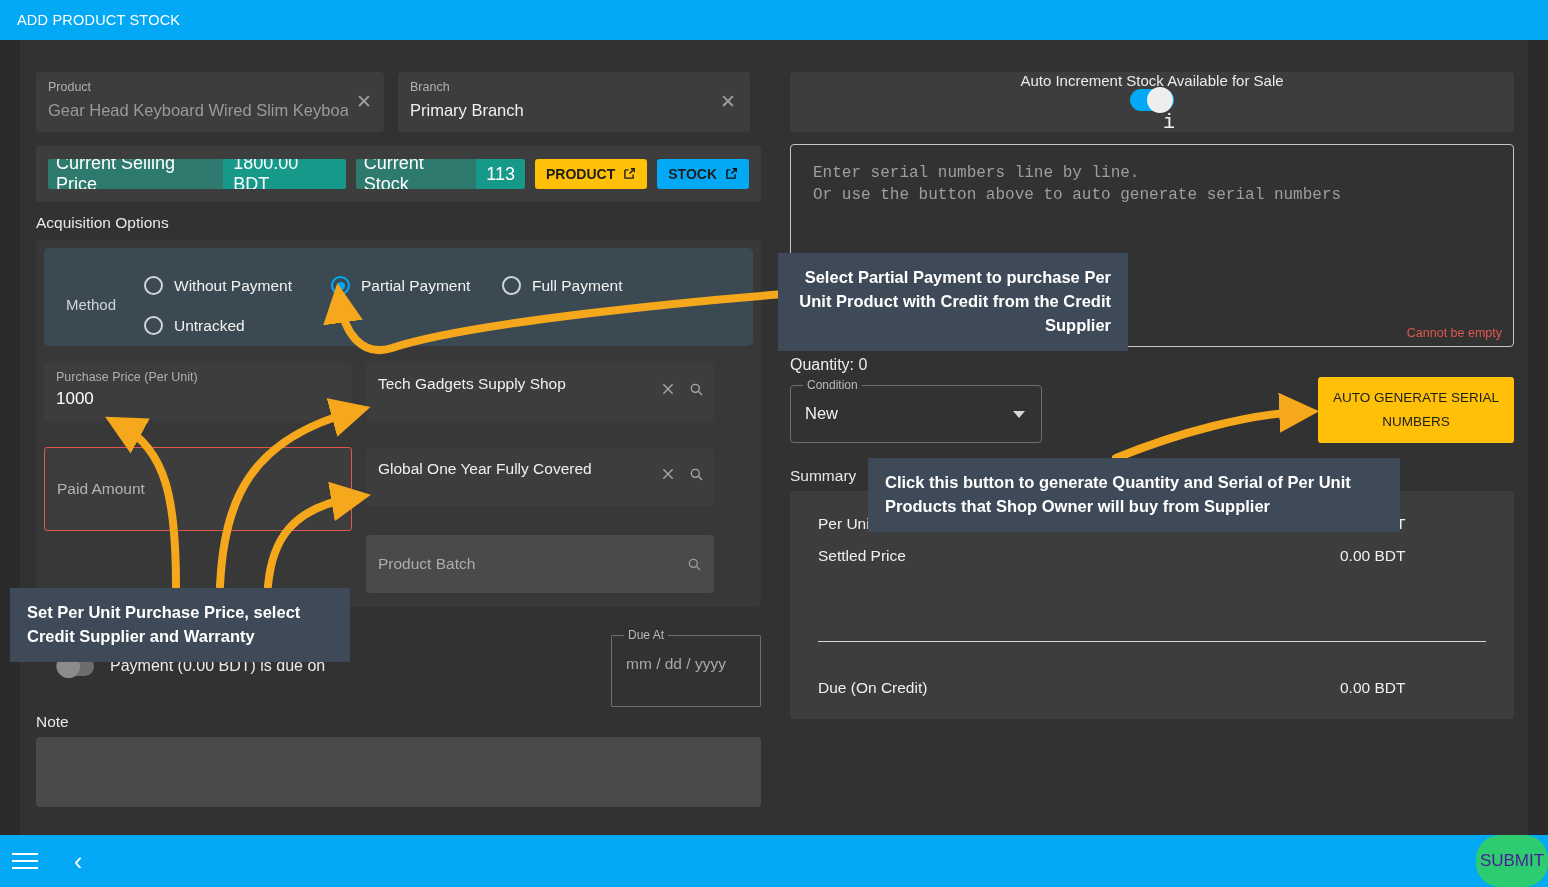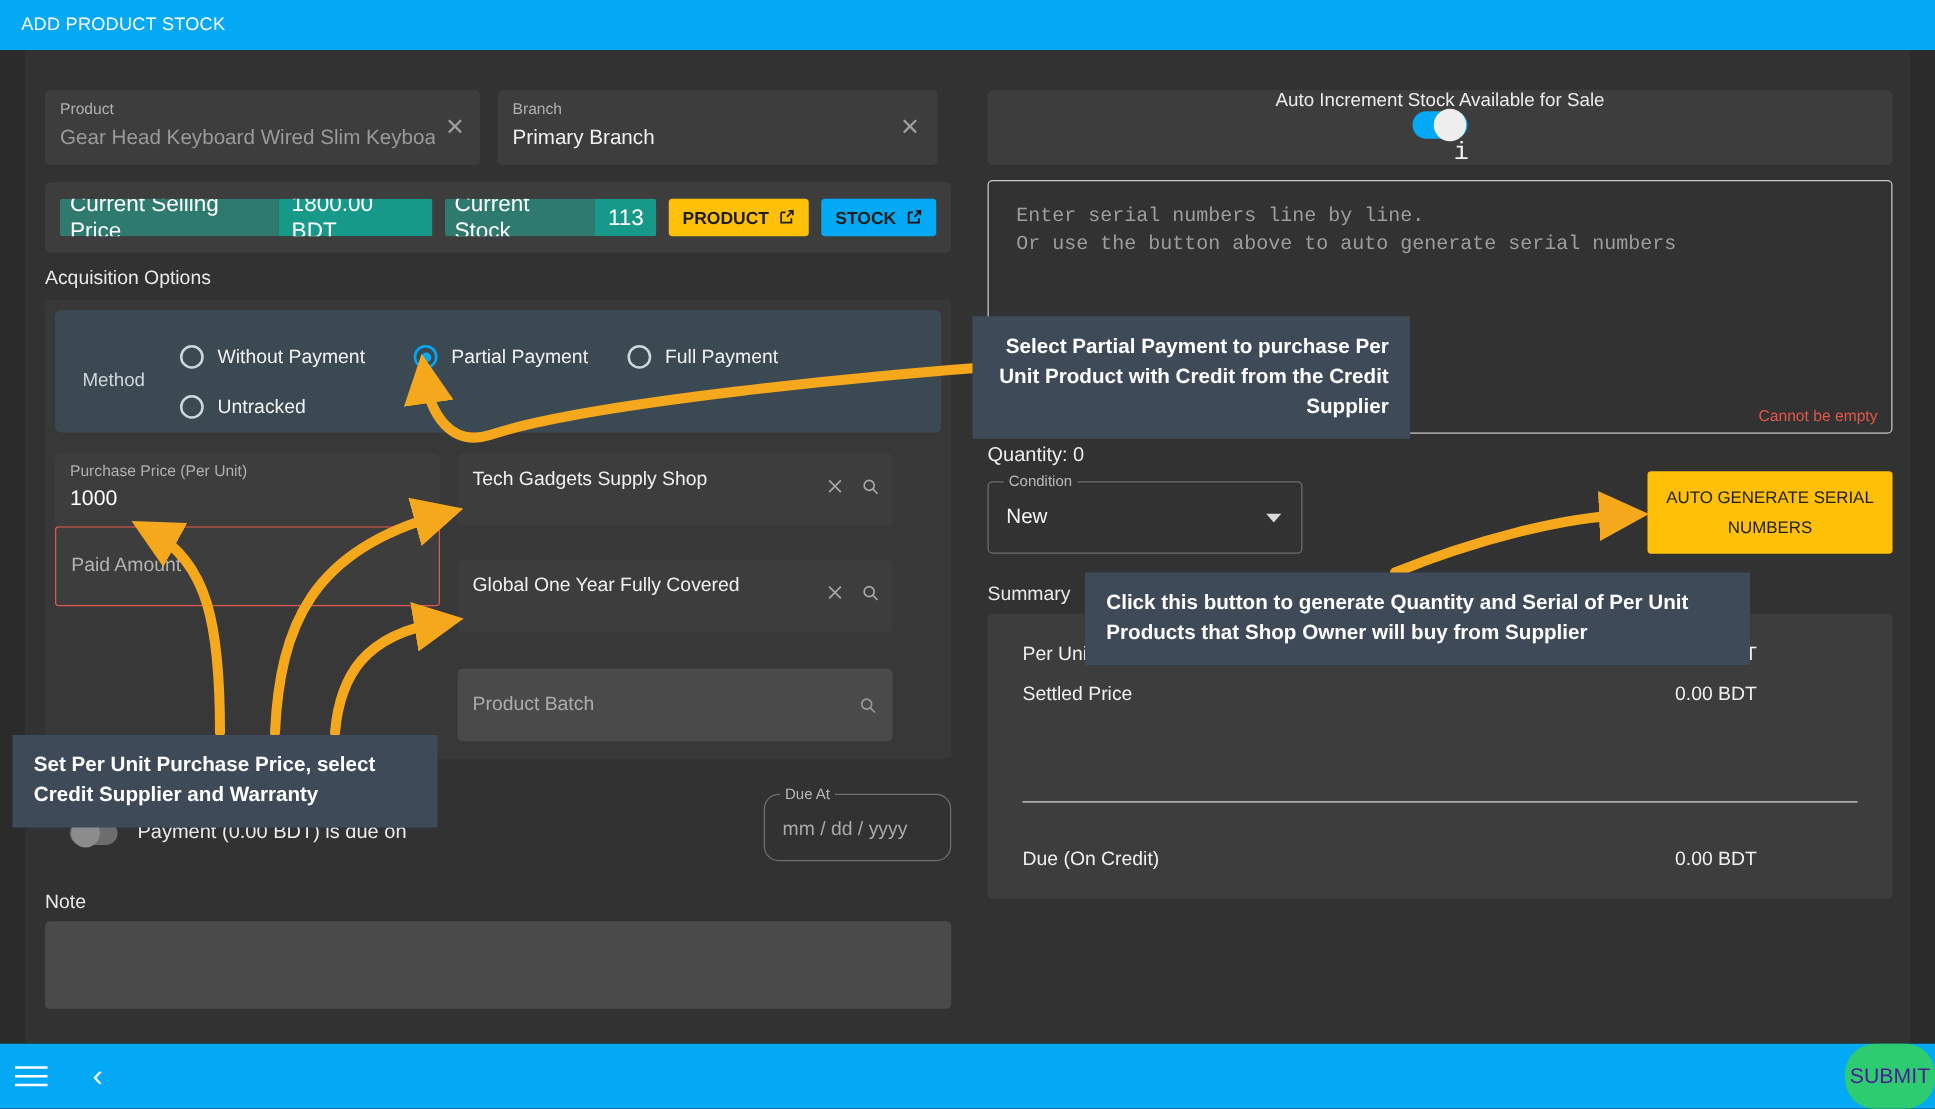--- a/index.html
+++ b/index.html
@@ -104,22 +104,22 @@
   
   .grid2{display:flex;gap:14px;margin-top:17px;}
   .col-a{width:308px;}
   .col-b{width:348px;}
   .inp{
     background:#3d3d3d;border-radius:4px;box-sizing:border-box;position:relative;
   }
   .inp-price{height:58px;padding:8px 12px;}
   .inp-price .v{font-size:17px;color:#ffffff;margin-top:5px;}
   .inp-paid{
-    height:62px;border:1px solid #e2574c;background:#3d3d3d;
-    display:flex;align-items:center;padding:0 12px;border-radius:3px;
+    height:62px;margin-top:26px;border:1px solid #e2574c;background:#3d3d3d;
+    display:flex;align-items:center;padding:10px 12px;border-radius:3px;
   }
   .inp-paid .ph{font-size:15.5px;color:#b3b3b3;}
   .pick{
     height:58px;padding:9px 12px;box-sizing:border-box;
     font-size:15.5px;color:#f0f0f0;line-height:1.5;
   }
   .pick.second{margin-top:27px;}
   .pick-icons{
     position:absolute;right:10px;top:18px;display:flex;gap:12px;align-items:center;
   }
@@ -139,22 +139,22 @@
   .toggle{
     width:38px;height:19px;border-radius:10px;background:#6d6d6d;position:relative;
     cursor:pointer;flex:none;margin-left:20px;
   }
   .toggle .knob{
     position:absolute;left:1px;top:-2px;width:23px;height:23px;border-radius:50%;
     background:#8c8c8c;
   }
   .duetxt{margin-left:16px;font-size:16px;color:#eaeaea;}
   .dueat{
-    position:absolute;right:0px;top:0px;width:150px;height:54px;
-    border:1px solid #6e6e6e;border-radius:12px;box-sizing:border-box;
+    position:absolute;right:0px;top:0px;width:150px;height:72px;
+    border:1px solid #6e6e6e;border-radius:1px;box-sizing:border-box;
   }
   .dueat-legend{
     position:absolute;left:12px;top:-8px;background:#323232;padding:0 4px;
     font-size:12px;color:#b9b9b9;
   }
   .dueat-val{
     position:absolute;left:14px;top:19px;font-size:15.5px;color:#a9a9a9;
   }
   .note-label{margin-top:16px;font-size:15.5px;color:#e8e8e8;}
   .note-box{

